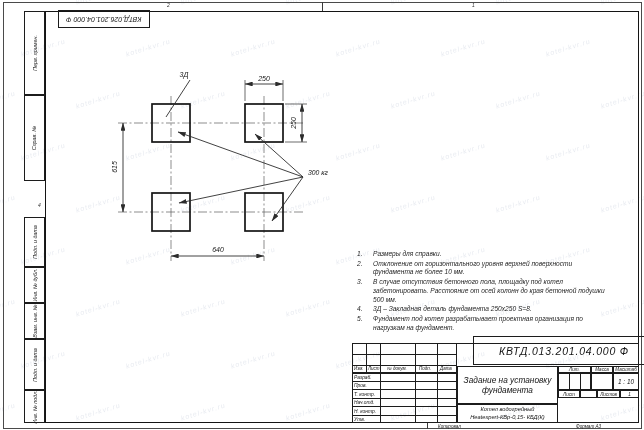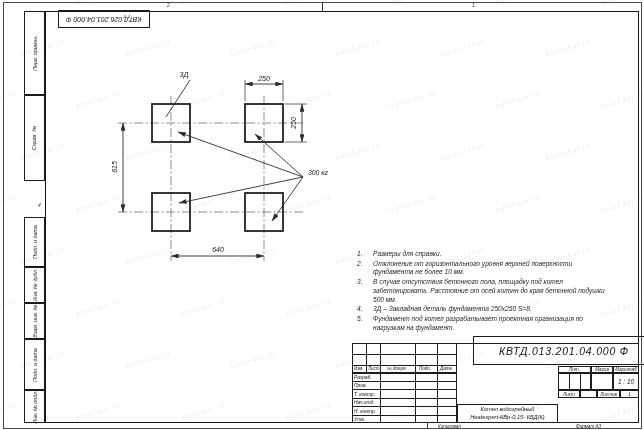--- a/index.html
+++ b/index.html
@@ -241,20 +241,24 @@
   <div class="lbl" style="left:354px;top:383px;">Пров.</div>
   <div class="lbl" style="left:354px;top:391.5px;">Т. контр.</div>
   <div class="lbl" style="left:354px;top:400px;">Нач.отд.</div>
   <div class="lbl" style="left:354px;top:408.5px;">Н. контр.</div>
   <div class="lbl" style="left:354px;top:416.5px;">Утв.</div>
 
   <div class="c desig" style="left:457px;top:336px;width:182px;height:29px;margin-left:16px;">
     <span>КВТД.013.201.04.000 Ф</span>
   </div>
 
+  <div class="c docname" style="left:457px;top:366px;width:101px;height:38px;">
+    <span>Задание на установку</span>
+    <span>фундамента</span>
+  </div>
 
   <div class="c prod" style="left:457px;top:404px;width:101px;height:19px;">
     <span>Котел водогрейный</span>
     <span>Heatexpert-КВр-0,15- КБД(К)</span>
   </div>
 
   <div class="c small" style="left:558px;top:366px;width:33px;height:7px;">Лит.</div>
   <div class="c small" style="left:591px;top:366px;width:22px;height:7px;">Масса</div>
   <div class="c small" style="left:613px;top:366px;width:26px;height:7px;">Масштаб</div>
   <div class="c" style="left:558px;top:373px;width:33px;height:17px;"></div>

